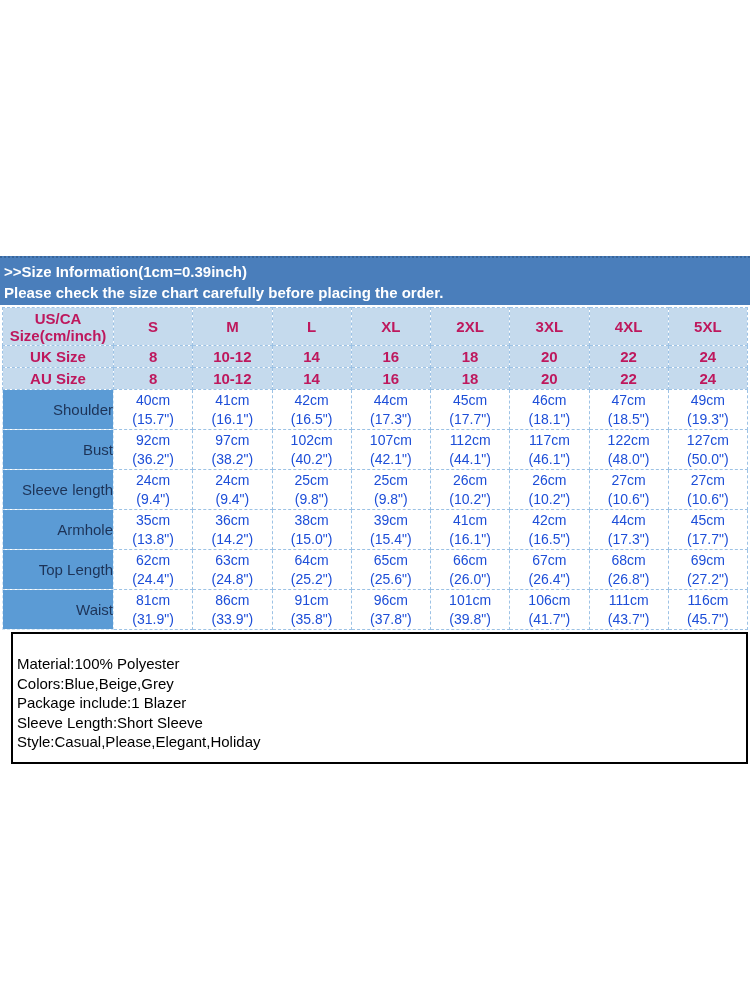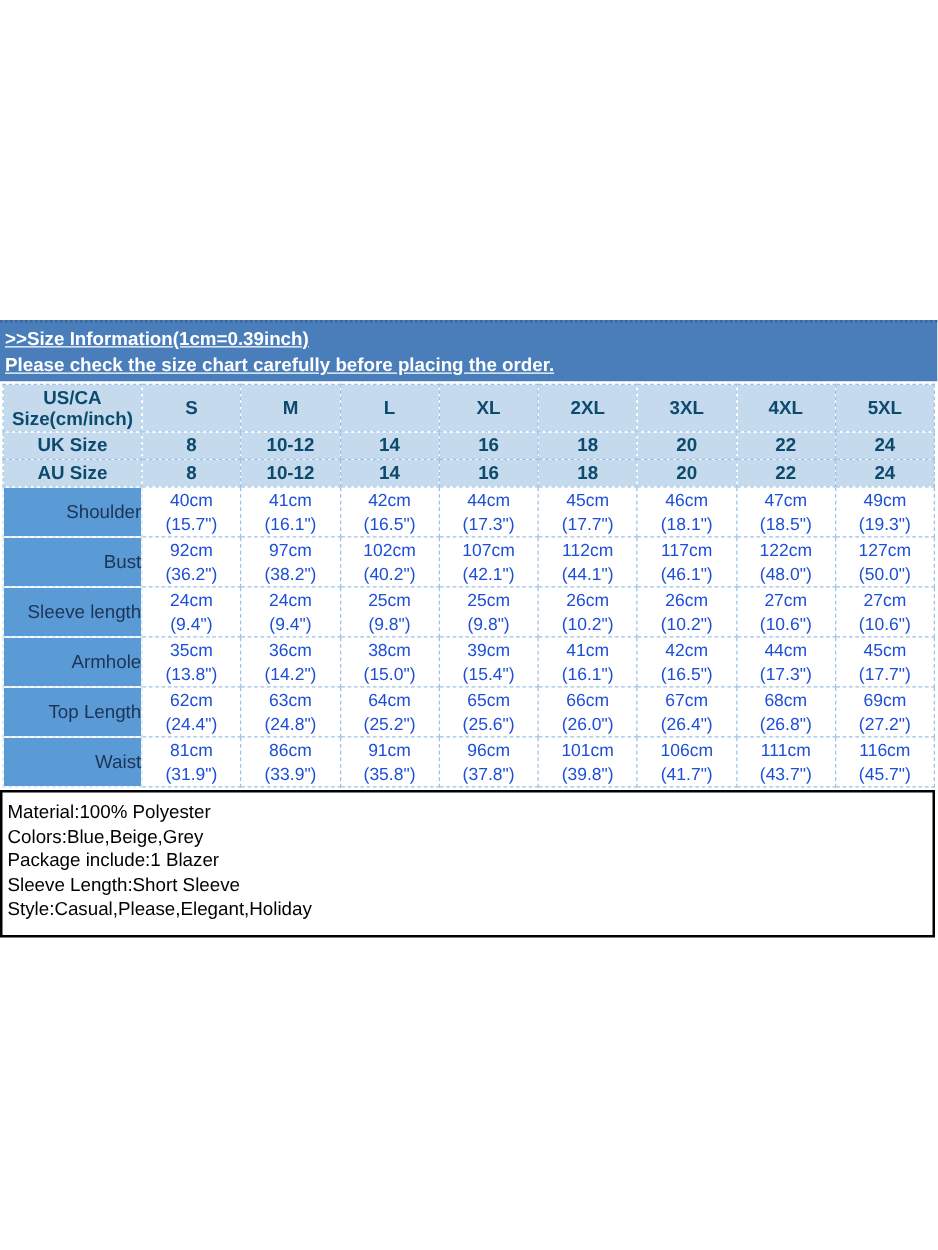--- a/index.html
+++ b/index.html
@@ -15,21 +15,20 @@
   
   .band {
     background: #4a7ebb;
     border-top: 2px dotted #38669c;
     height: 49px;
     color: #ffffff;
     font-weight: bold;
     font-size: 15px;
     line-height: 21px;
     padding: 3px 0 0 4px;
-    text-decoration: underline;
   }
 
   
   table.size-table {
     width: 746px;
     margin: 2px 2px 0 2px;
     border-collapse: collapse;
     table-layout: fixed;
   }
   td {
@@ -38,45 +37,45 @@
     vertical-align: middle;
     overflow: hidden;
   }
   tr.hdr-row-1 { height: 38px; }
   tr.hdr-row-2, tr.hdr-row-3 { height: 22px; }
   tr.body-row { height: 40px; }
   td.hdr {
     background: #c5daed;
     font-weight: bold;
     font-size: 15px;
-    color: #0c4a6e;
+    color: #be185d;
   }
   td.corner { line-height: 17px; }
   td.measure-label {
     background: #5b9bd5;
     border: 1px dashed #cfe3f3;
     color: #1d3357;
     font-size: 15px;
     font-weight: normal;
     text-align: right;
     padding-left: 6px;
   }
   td.data-cell {
     background: #ffffff;
     font-size: 14px;
     line-height: 19px;
     color: #1d4ed8;
   }
 
   
   .info-box {
-    margin: 2px 2px 0 0;
+    margin: 2px 2px 0 11px;
     border: 2px solid #000000;
     background: #ffffff;
-    padding: 6px 6px 10px 4px;
+    padding: 20px 6px 10px 4px;
     font-size: 15px;
     line-height: 19.5px;
     color: #000000;
     min-height: 109px;
   }
 </style>
 </head>
 <body>
 
 <div class="page">

